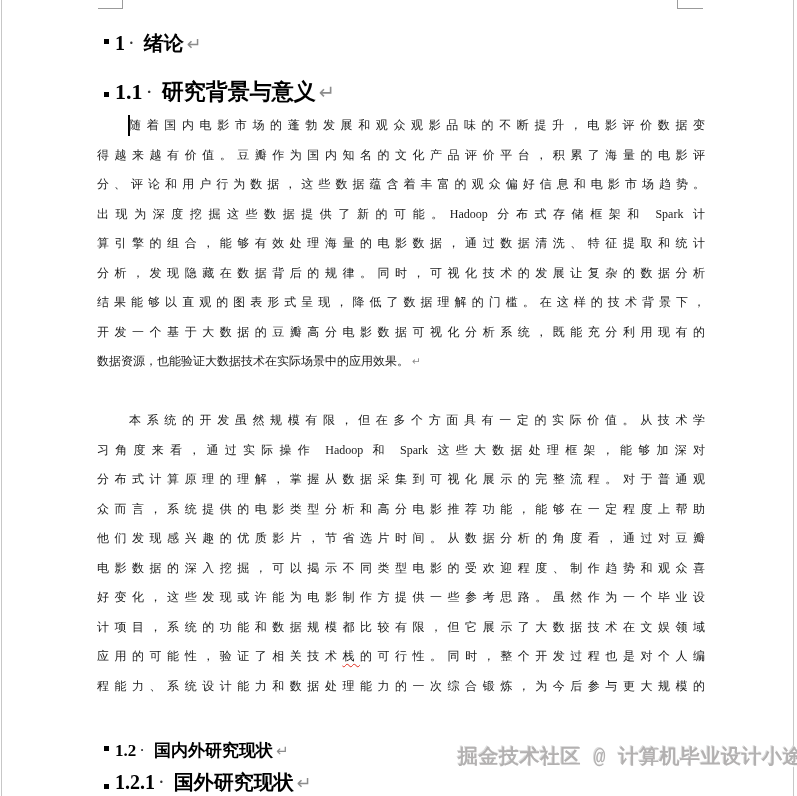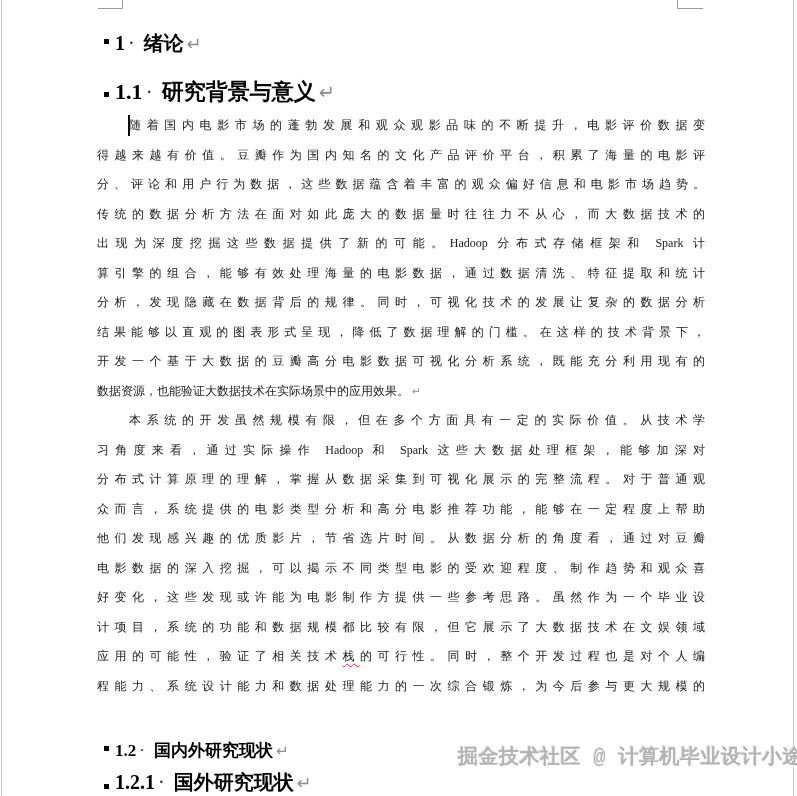--- a/index.html
+++ b/index.html
@@ -70,21 +70,20 @@
     <span class="hbullet"></span>
     <span>1.1</span><span class="space-dot">·</span><span>研究背景与意义</span><span class="pilcrow">↵</span>
   </div>
 
   <div class="caret"></div>
 
   <div class="para para-1">
       <div class="line first"><span>随着国内电影市场的蓬勃发展和观众观影品味的不断提升，电影评价数据变</span></div>
       <div class="line"><span>得越来越有价值。豆瓣作为国内知名的文化产品评价平台，积累了海量的电影评</span></div>
       <div class="line"><span>分、评论和用户行为数据，这些数据蕴含着丰富的观众偏好信息和电影市场趋势。</span></div>
-      <div class="line"><span>传统的数据分析方法在面对如此庞大的数据量时往往力不从心，而大数据技术的</span></div>
       <div class="line"><span>出现为深度挖掘这些数据提供了新的可能。Hadoop 分布式存储框架和 Spark 计</span></div>
       <div class="line"><span>算引擎的组合，能够有效处理海量的电影数据，通过数据清洗、特征提取和统计</span></div>
       <div class="line"><span>分析，发现隐藏在数据背后的规律。同时，可视化技术的发展让复杂的数据分析</span></div>
       <div class="line"><span>结果能够以直观的图表形式呈现，降低了数据理解的门槛。在这样的技术背景下，</span></div>
       <div class="line"><span>开发一个基于大数据的豆瓣高分电影数据可视化分析系统，既能充分利用现有的</span></div>
       <div class="line last"><span>数据资源，也能验证大数据技术在实际场景中的应用效果。</span><span class="pilcrow">↵</span></div>
     </div>
   <div class="para para-2">
       <div class="line first"><span>本系统的开发虽然规模有限，但在多个方面具有一定的实际价值。从技术学</span></div>
       <div class="line"><span>习角度来看，通过实际操作 Hadoop 和 Spark 这些大数据处理框架，能够加深对</span></div>

